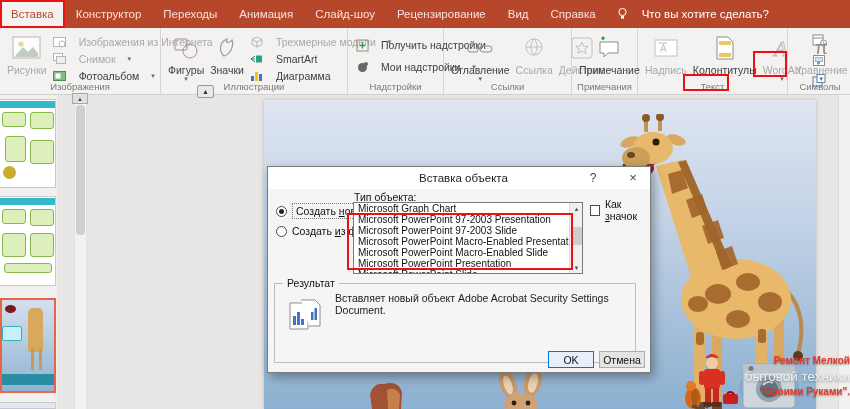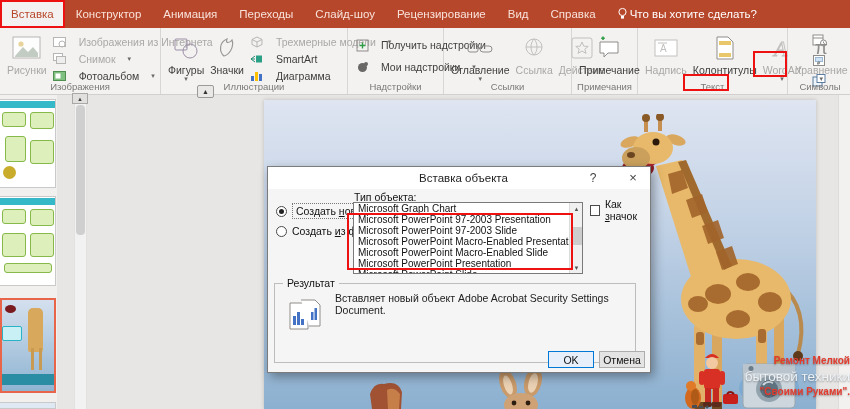--- a/index.html
+++ b/index.html
@@ -2,21 +2,21 @@
 <html><head>
 <meta charset="utf-8">
 <style>
   * { margin:0; padding:0; box-sizing:border-box; }
   html,body { width:850px; height:409px; overflow:hidden; font-family:"Liberation Sans", sans-serif; background:#e7e6e5; }
 
   
   .menubar { position:relative; width:850px; height:28px; background:#b7472a; display:flex; align-items:stretch; }
   .mtab { display:flex; align-items:center; padding:0 11px; font-size:11.5px; color:#f8e2da; cursor:pointer; white-space:nowrap; }
   .mtab.active { background:#f3f2f1; color:#b7472a; border:2px solid #ee1111; padding:0 9px; }
-  .tellme { display:flex; align-items:center; gap:2px; padding:0 10px; font-size:11.5px; color:#ffffff; }
+  .tellme { display:flex; align-items:center; gap:14px; padding:0 10px; font-size:11.5px; color:#ffffff; }
 
   
   .ribbon { position:relative; width:850px; height:67px; background:#f3f2f1; border-bottom:1px solid #d2d0ce; display:flex; }
   .rgroup { position:relative; height:100%; border-right:1px solid #d8d6d4; display:flex; align-items:flex-start; padding:4px 2px 0 4px; }
   .glabel { position:absolute; bottom:2px; left:0; right:0; text-align:center; font-size:9.5px; color:#7a7876; }
   .rbig { display:flex; flex-direction:column; align-items:center; justify-content:flex-start; padding:2px 2px; margin:0 1px; cursor:pointer; }
   .rbig .blabel { font-size:10.5px; color:#3f3e3d; margin-top:2px; white-space:nowrap; }
   .rbig .dd { font-size:7px; color:#6a6867; line-height:6px; }
   .rcol { display:flex; flex-direction:column; justify-content:flex-start; margin-left:3px; }
   .rrow { display:flex; align-items:center; gap:12px; height:17px; font-size:10.5px; color:#3f3e3d; cursor:pointer; white-space:nowrap; }
@@ -85,22 +85,22 @@
 
   
   .anno { position:absolute; border:2px solid #ee1111; z-index:30; pointer-events:none; }
 </style>
 </head>
 <body>
 
 <div class="menubar">
   <div class="mtab active">Вставка</div>
   <div class="mtab">Конструктор</div>
+  <div class="mtab">Переходы</div>
   <div class="mtab">Анимация</div>
-  <div class="mtab">Переходы</div>
   <div class="mtab">Слайд-шоу</div>
   <div class="mtab">Рецензирование</div>
   <div class="mtab">Вид</div>
   <div class="mtab">Справка</div>
   <div class="tellme">
     <span>
       <svg width="11" height="13" viewBox="0 0 11 13">
           <circle cx="5.5" cy="5" r="3.6" fill="none" stroke="#fff" stroke-width="1"></circle>
           <rect x="4" y="9" width="3" height="2.6" fill="#fff"></rect>
         </svg>

